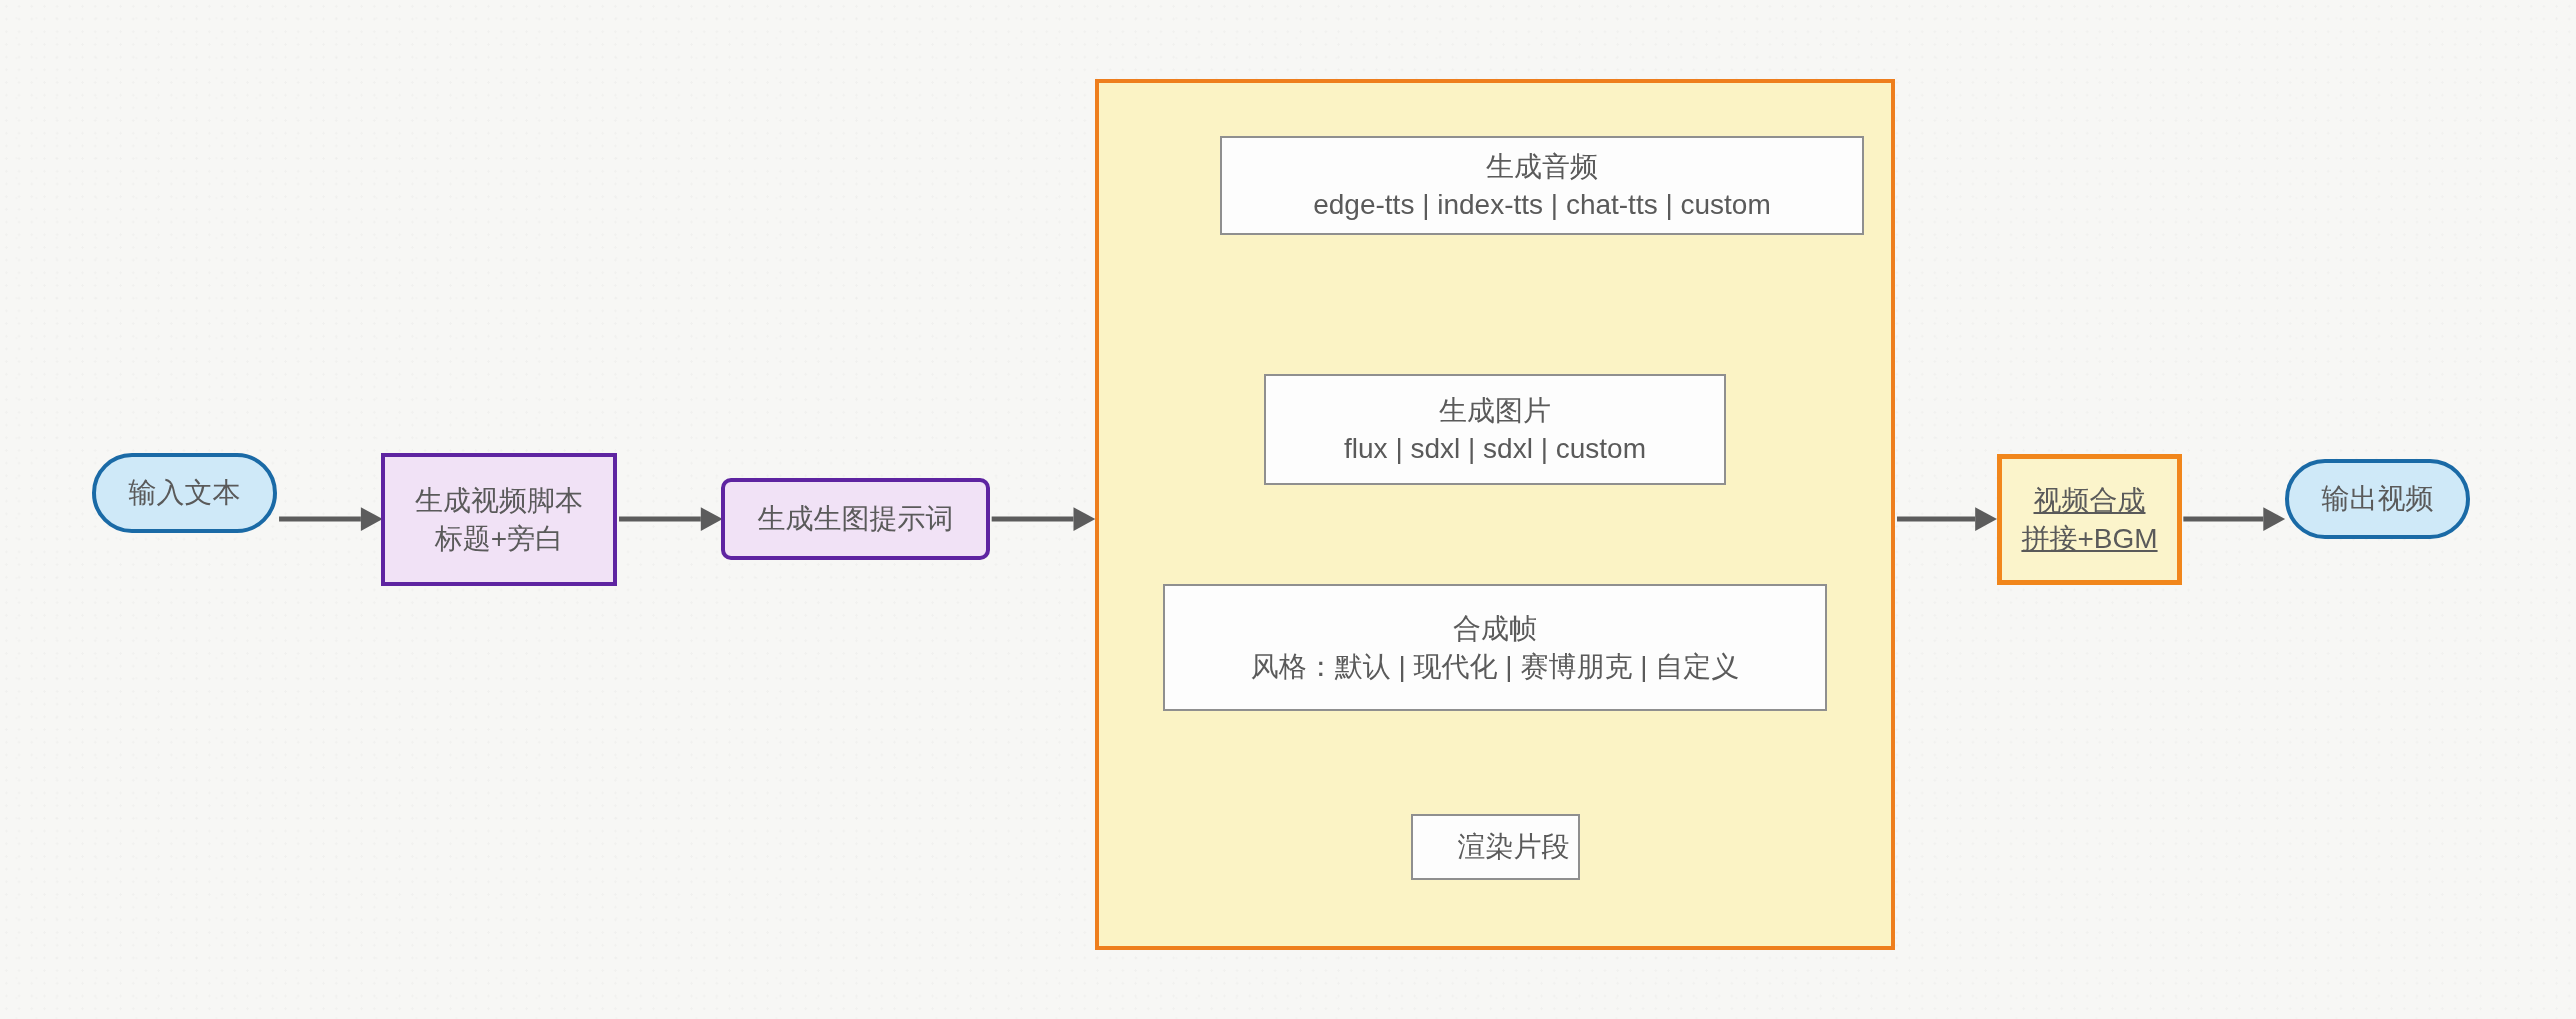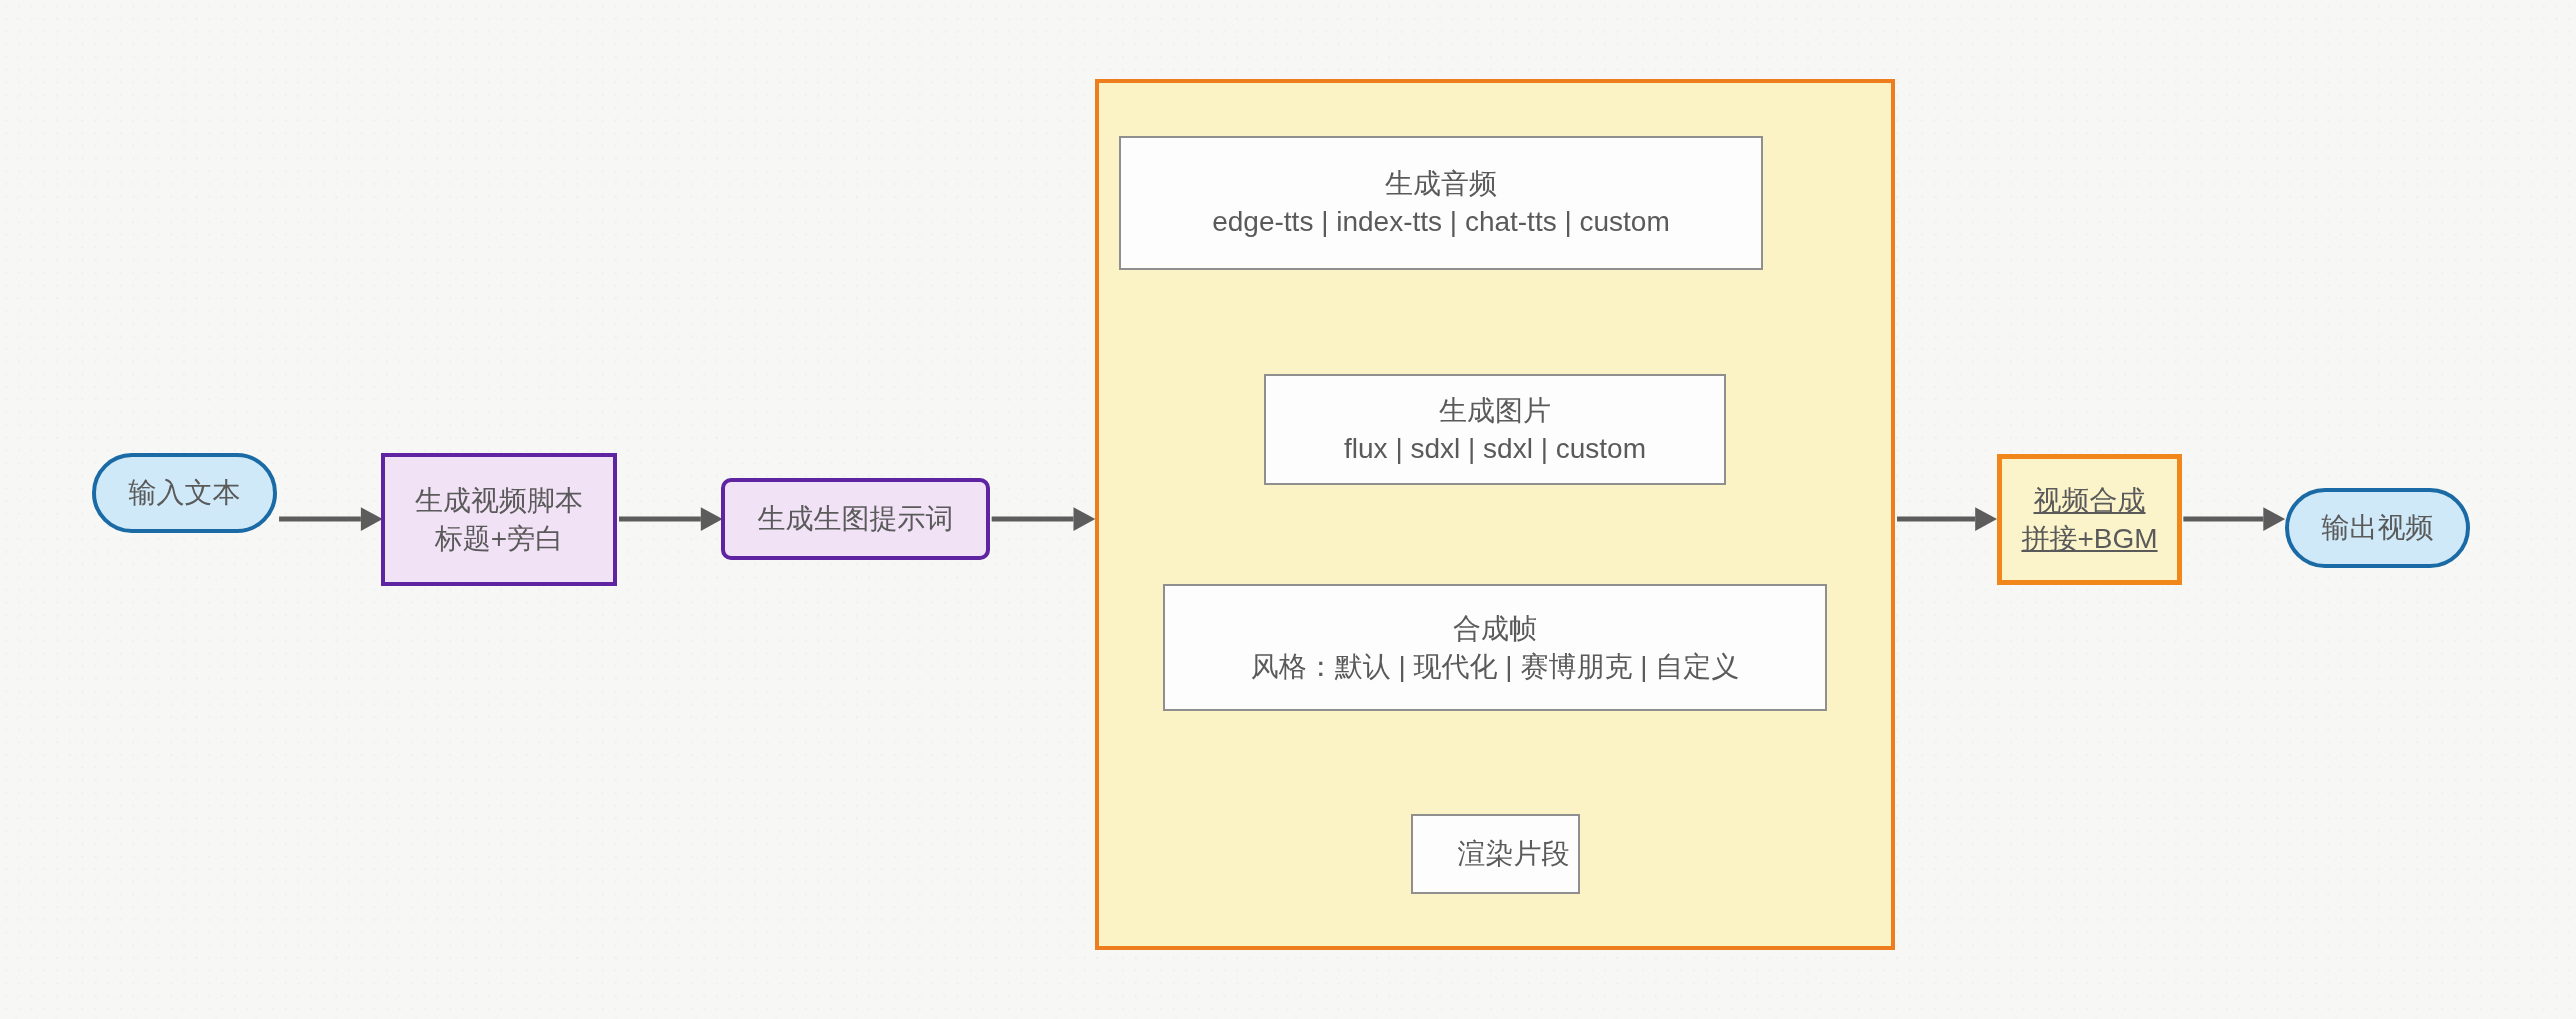--- a/index.html
+++ b/index.html
@@ -58,26 +58,26 @@
   }
   .pipeline{
     position:absolute;left:1095px;top:79px;width:800px;height:871px;
     background:var(--container-fill);
     border:4.5px solid var(--container-border);
   }
   
   .n-input   {left:92px; top:453px; width:185px; height:80px;}
   .n-script  {left:381px; top:453px; width:236px; height:133px;text-align:right;}
   .n-prompt  {left:721px; top:478px; width:269px; height:82px;border-radius:10px;}
-  .n-audio   {left:1119px;top:136px; width:644px; height:134px;}
+  .n-audio   {left:1220px;top:136px; width:644px; height:99px;}
   .n-image   {left:1264px;top:348px; width:462px; height:111px;margin-top:26px;}
   .n-frames  {left:1163px;top:584px; width:664px; height:127px;}
-  .n-render  {left:1411px;top:814px; width:169px; height:80px;padding-left:36px;}
+  .n-render  {left:1411px;top:814px; width:169px; height:66px;padding-left:36px;}
   .n-compose {left:1997px;top:454px; width:185px; height:131px;}
-  .n-output  {left:2285px;top:488px; width:185px; height:80px;}
+  .n-output  {left:2285px;top:459px; width:185px; height:80px;}
 
   .arrows{position:absolute;left:0;top:0;width:2576px;height:1020px;pointer-events:none;}
   .arrow-shaft{stroke:var(--arrow-color);stroke-width:5.5;}
   .arrow-head{fill:var(--arrow-color);stroke:none;}
 </style>
 </head>
 <body>
 
 <div class="canvas">
 

